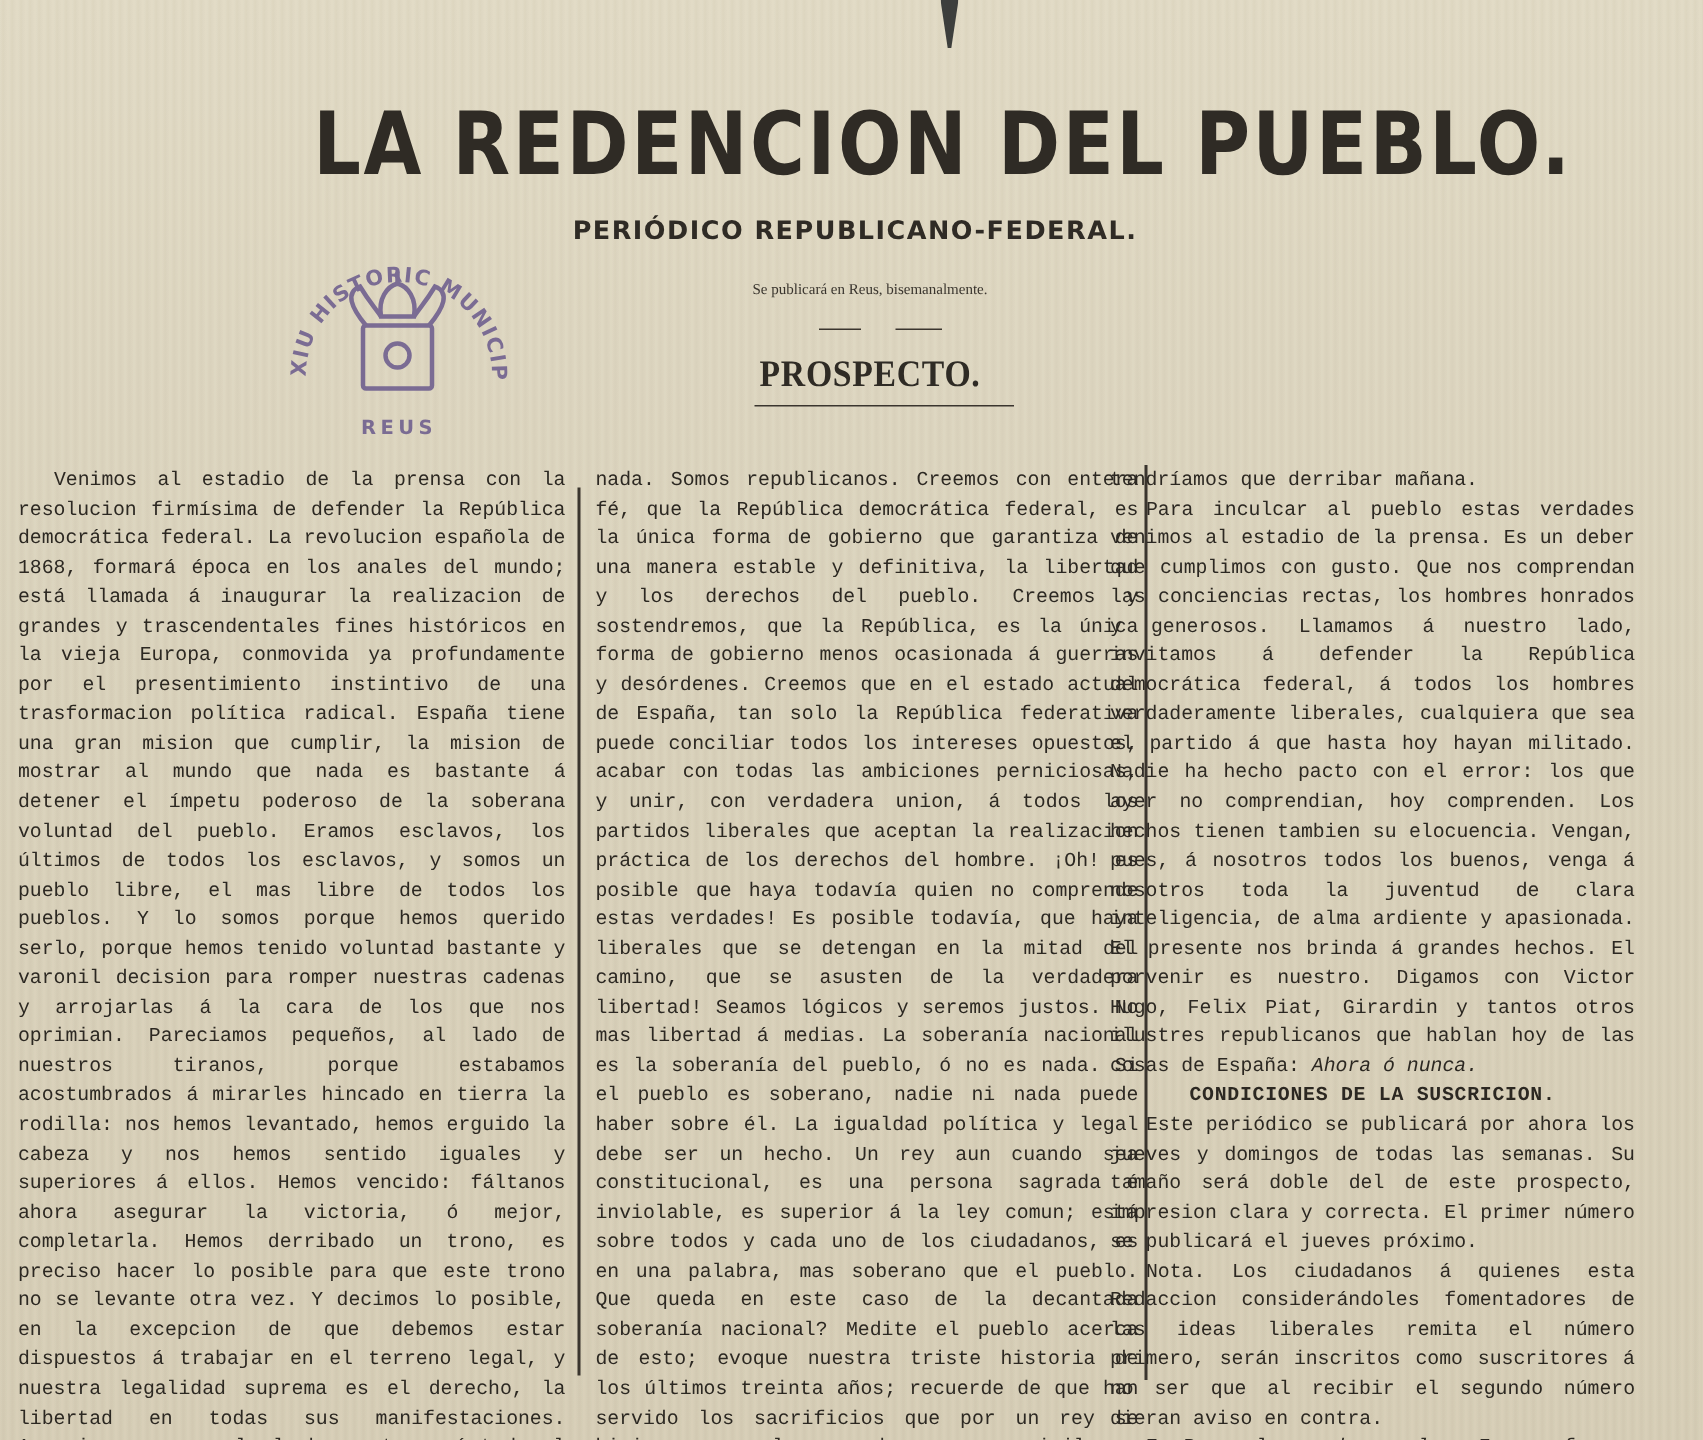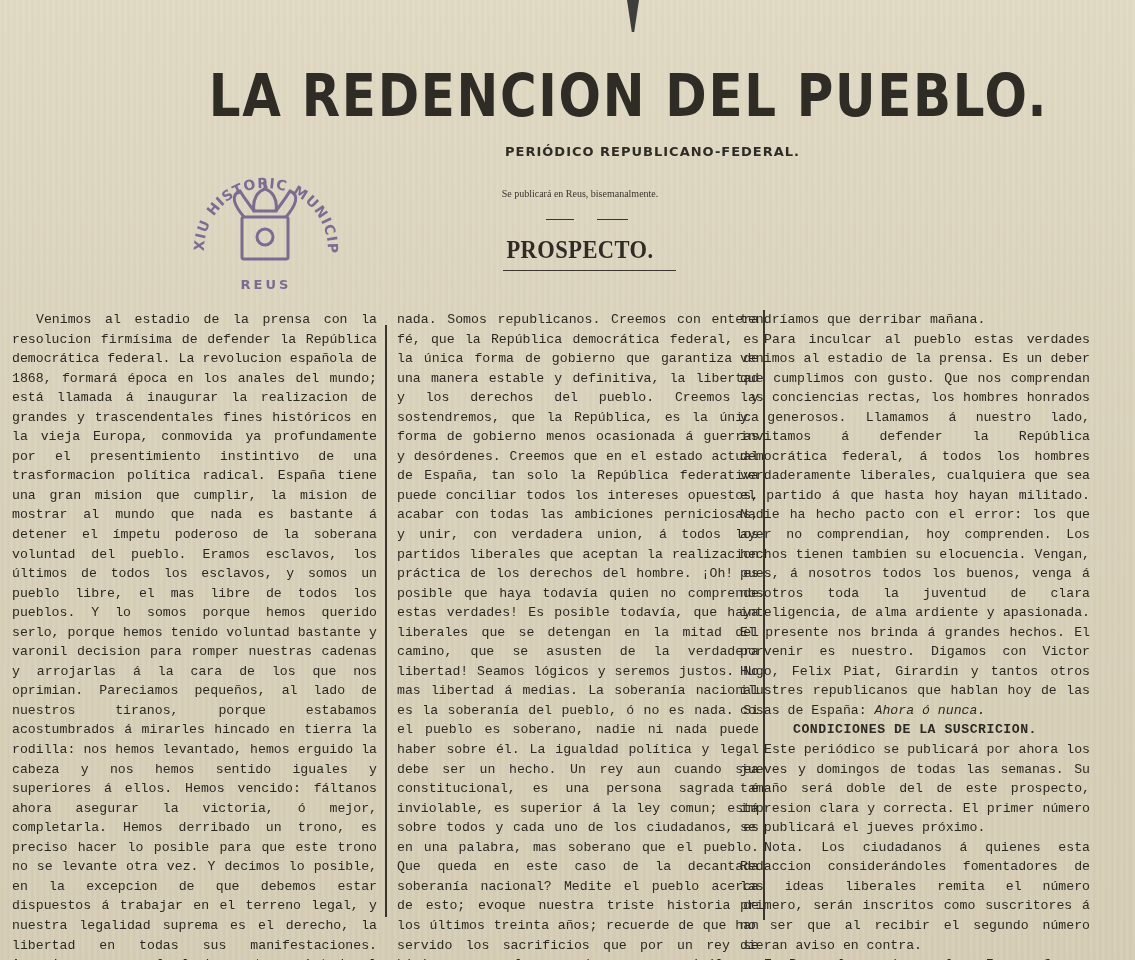--- a/index.html
+++ b/index.html
@@ -21,22 +21,22 @@
     opacity: 0.9;
   }
   .masthead {
     position: absolute; left: 150px; top: 62px; width: 840px; text-align: center;
     font-family: "DejaVu Sans", "Liberation Sans", sans-serif;
     font-weight: bold; font-size: 58px; letter-spacing: 2px;
     transform: scaleX(0.86); transform-origin: center top;
     color: #2f2b25; white-space: nowrap;
   }
   .subtitle {
-    position: absolute; left: 340px; top: 144px; width: 460px; text-align: right;
-    font-family: "DejaVu Sans", sans-serif; font-weight: bold; font-size: 13px;
+    position: absolute; left: 340px; top: 144px; width: 460px; text-align: center;
+    font-family: "DejaVu Sans", sans-serif; font-weight: bold; font-size: 17px;
     letter-spacing: 1px; color: #2f2b25; white-space: nowrap;
   }
   .publish-note {
     position: absolute; left: 440px; top: 188px; width: 280px; text-align: center;
     font-size: 10px; color: #3a352e; white-space: nowrap;
   }
   .rule-pair { position: absolute; top: 219px; height: 1px; background: #3a352e; }
   .rule-a { left: 546px; width: 28px; }
   .rule-b { left: 597px; width: 31px; }
   .prospecto {

